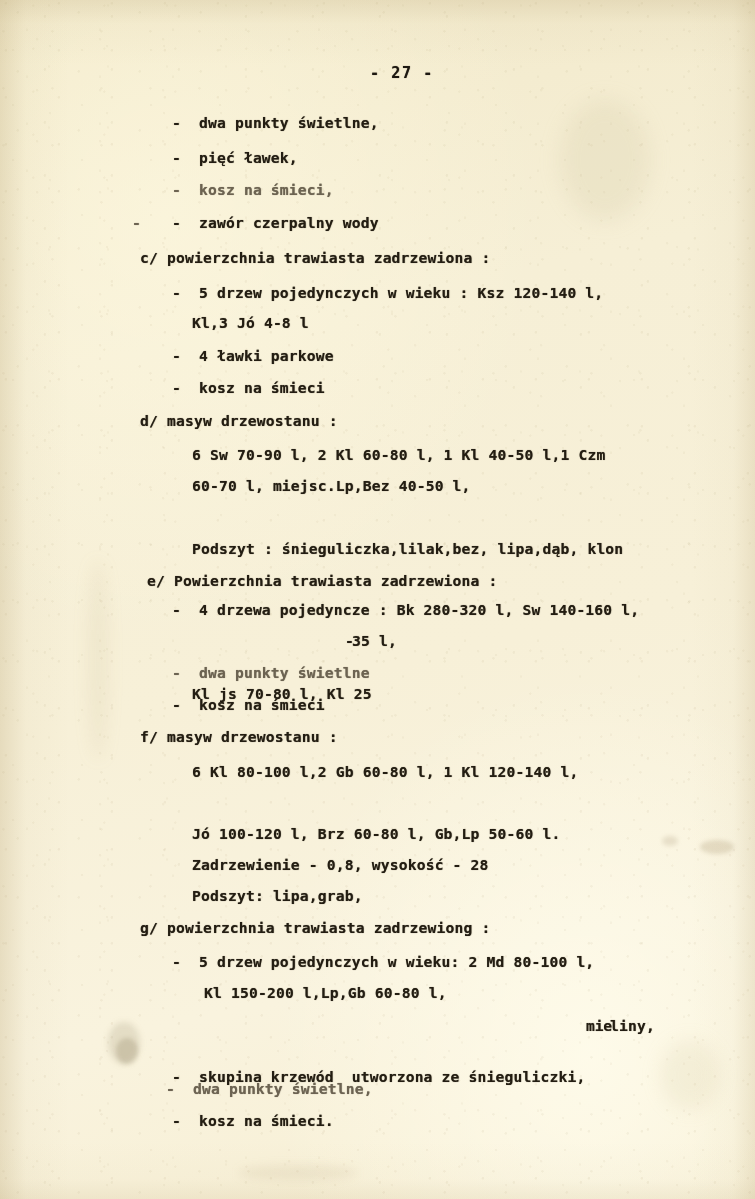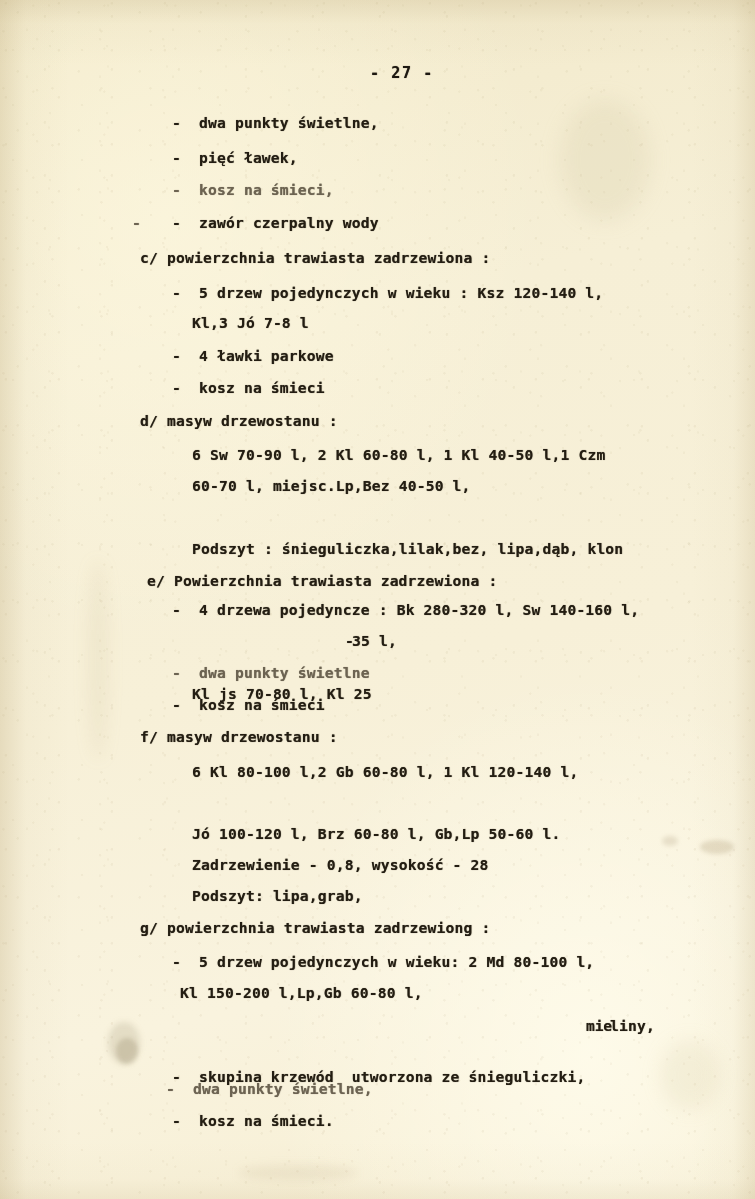--- a/index.html
+++ b/index.html
@@ -121,42 +121,42 @@
 
   <div id="typed">
     <div class="line pageno heavy" style="left:370px; top:64px;">- 27 -</div>
   <div class="line " style="left: 172px; top: 114px;">-  dwa punkty świetlne,</div>
       <div class="line " style="left: 172px; top: 149px;">-  pięć ławek,</div>
       <div class="line faint" style="left: 172px; top: 181px;">-  kosz na śmieci,</div>
       <div class="line faint" style="left: 132px; top: 214px;">-</div>
       <div class="line " style="left: 172px; top: 214px;">-  zawór czerpalny wody</div>
       <div class="line " style="left: 140px; top: 249px;">c/ powierzchnia trawiasta zadrzewiona :</div>
       <div class="line " style="left: 172px; top: 284px;">-  5 drzew pojedynczych w wieku : Ksz 120-140 l,</div>
-      <div class="line " style="left: 192px; top: 314px;">Kl,3 Jó 7-8 l</div>
+      <div class="line " style="left: 192px; top: 314px;">Kl,3 Jó 4-8 l</div>
       <div class="line " style="left: 172px; top: 347px;">-  4 ławki parkowe</div>
       <div class="line " style="left: 172px; top: 379px;">-  kosz na śmieci</div>
       <div class="line " style="left: 140px; top: 412px;">d/ masyw drzewostanu :</div>
       <div class="line " style="left: 192px; top: 446px;">6 Sw 70-90 l, 2 Kl 60-80 l, 1 Kl 40-50 l,1 Czm</div>
       <div class="line " style="left: 192px; top: 477px;">60-70 l, miejsc.Lp,Bez 40-50 l,</div>
       <div class="line " style="left: 192px; top: 540px;">Podszyt : śnieguliczka,lilak,bez, lipa,dąb, klon</div>
       <div class="line " style="left: 140px; top: 572px; margin-left: 7px;">e/ Powierzchnia trawiasta zadrzewiona :</div>
       <div class="line " style="left: 172px; top: 601px;">-  4 drzewa pojedyncze : Bk 280-320 l, Sw 140-160 l,</div>
       <div class="line " style="left: 192px; top: 669px; margin-top: 16px;">Kl js 70-80 l, Kl 25</div>
       <div class="line dashsmudge" style="left: 345px; top: 632px;">-</div>
       <div class="line " style="left: 352px; top: 632px;">35 l,</div>
       <div class="line faint" style="left: 172px; top: 664px;">-  dwa punkty świetlne</div>
       <div class="line " style="left: 172px; top: 696px;">-  kosz na śmieci</div>
       <div class="line " style="left: 140px; top: 728px;">f/ masyw drzewostanu :</div>
       <div class="line " style="left: 192px; top: 763px;">6 Kl 80-100 l,2 Gb 60-80 l, 1 Kl 120-140 l,</div>
       <div class="line " style="left: 192px; top: 825px;">Jó 100-120 l, Brz 60-80 l, Gb,Lp 50-60 l.</div>
       <div class="line " style="left: 192px; top: 856px;">Zadrzewienie - 0,8, wysokość - 28</div>
       <div class="line " style="left: 192px; top: 887px;">Podszyt: lipa,grab,</div>
       <div class="line " style="left: 140px; top: 919px;">g/ powierzchnia trawiasta zadrzewiong :</div>
       <div class="line " style="left: 172px; top: 953px;">-  5 drzew pojedynczych w wieku: 2 Md 80-100 l,</div>
-      <div class="line " style="left: 180px; top: 984px;">Kl 150-200 l,Lp,Gb 60-80 l,</div>
+      <div class="line " style="left: 204px; top: 984px;">Kl 150-200 l,Lp,Gb 60-80 l,</div>
       <div class="line smudge" style="left: 586px; top: 1017px;">mie</div>
       <div class="line " style="left: 610px; top: 1017px;">liny,</div>
       <div class="line " style="left: 172px; top: 1048px; margin-top: 20px;">-  skupina krzewód  utworzona ze śnieguliczki,</div>
       <div class="line faint" style="left: 166px; top: 1080px;">-  dwa punkty świetlne,</div>
       <div class="line " style="left: 172px; top: 1112px;">-  kosz na śmieci.</div>
     </div>
 
 </div>
 
 </body></html>

